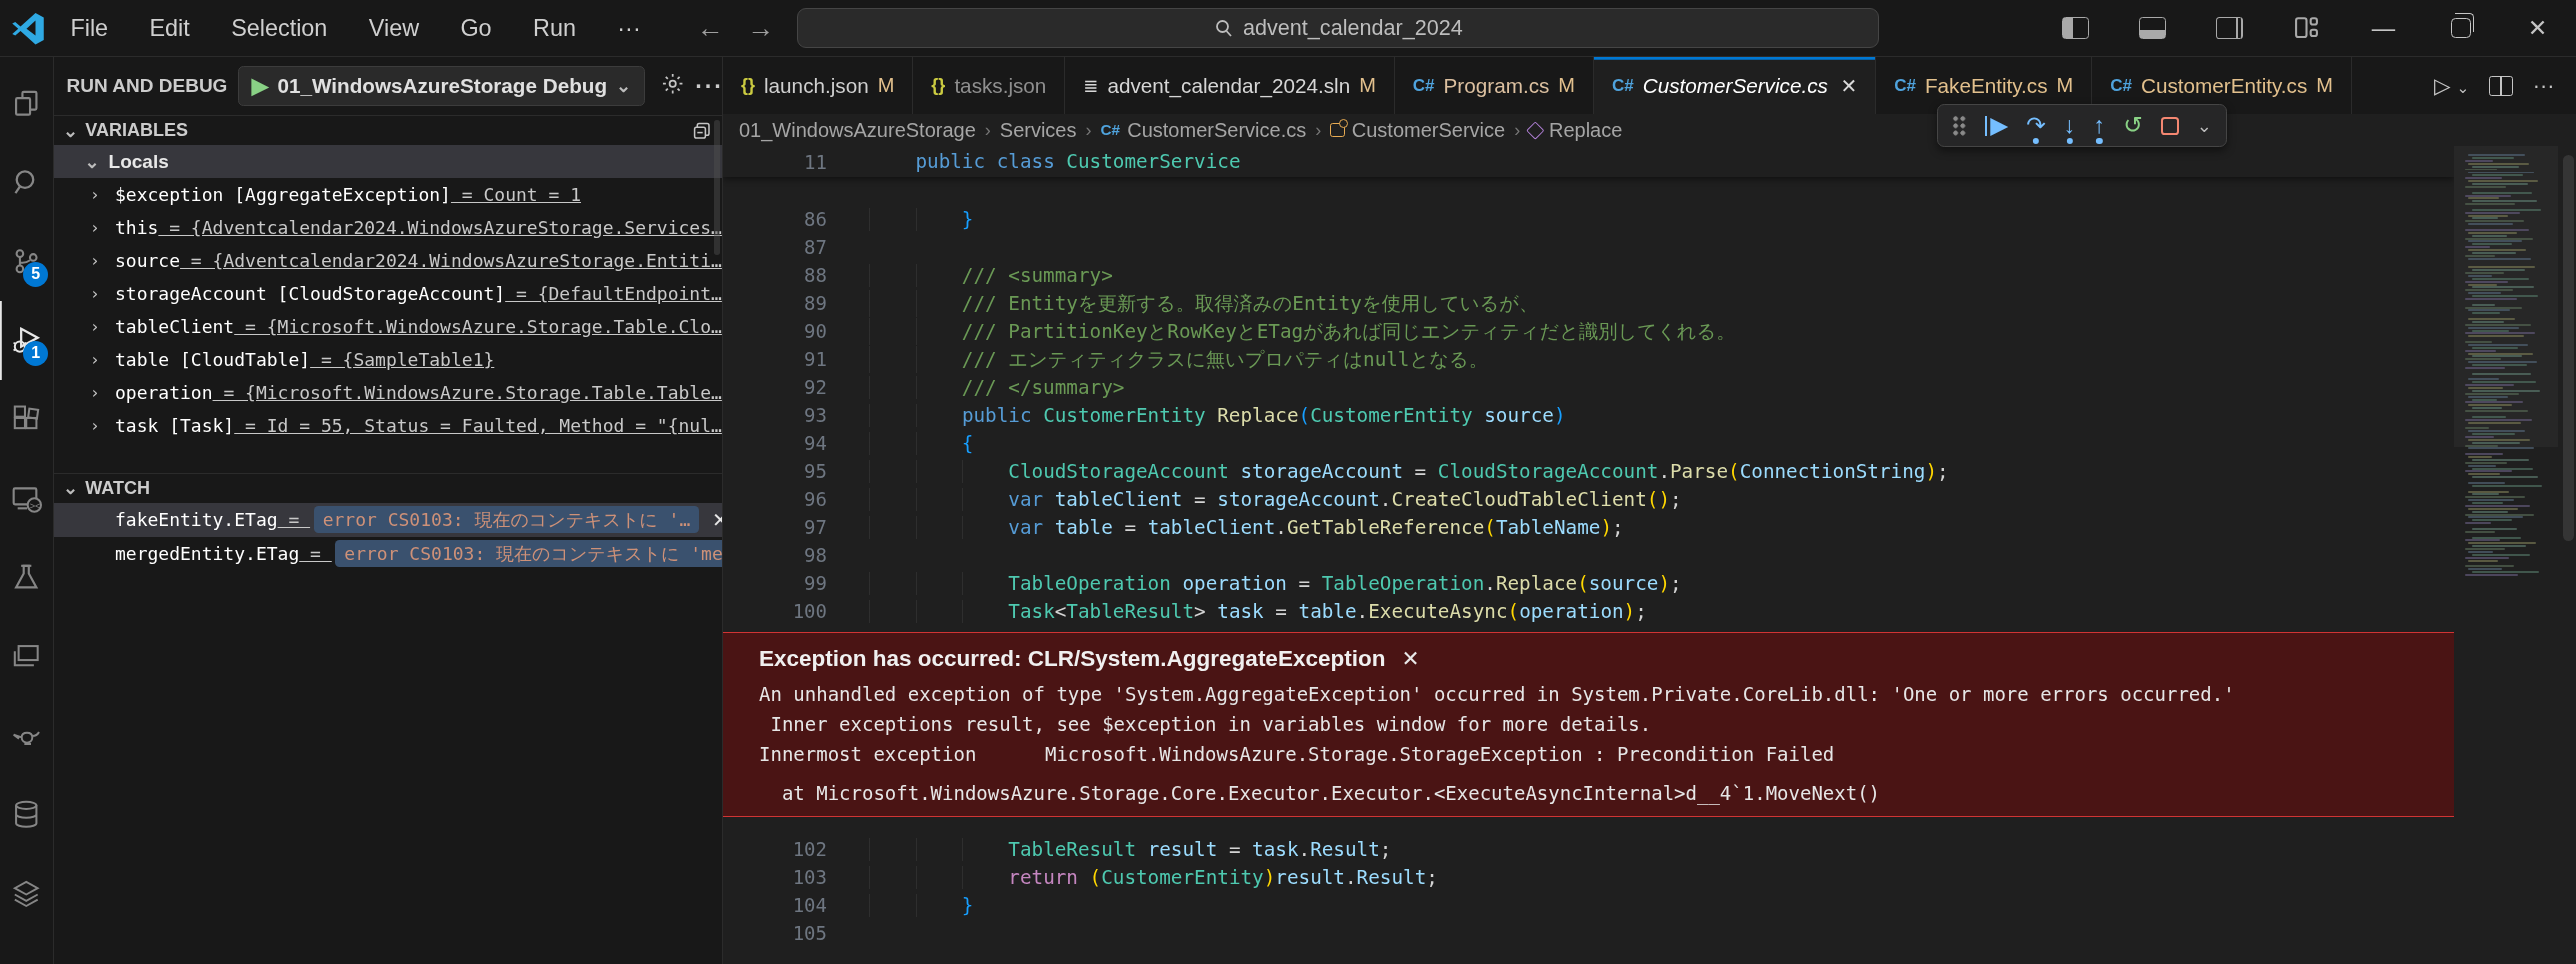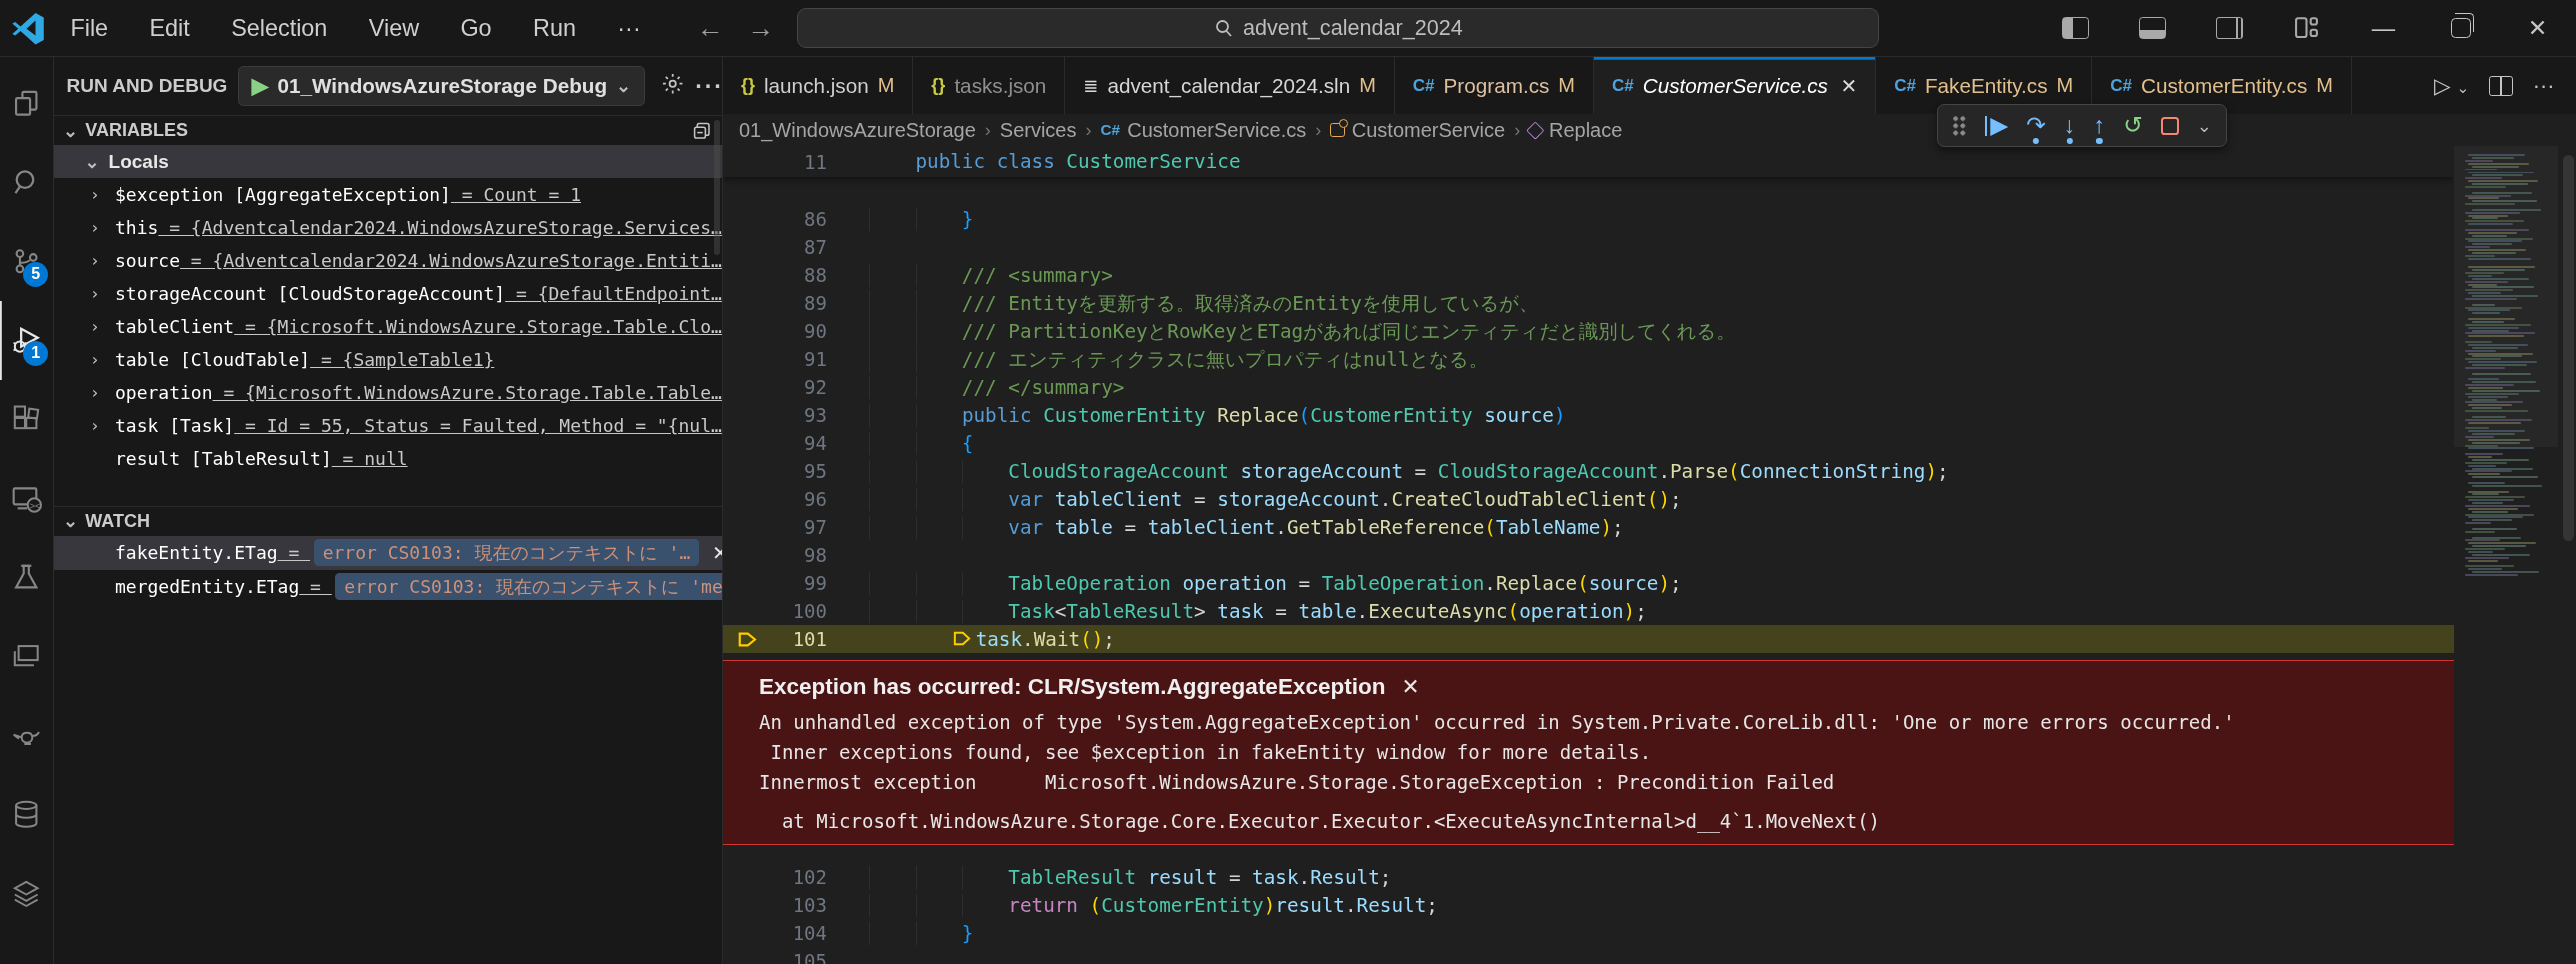--- a/index.html
+++ b/index.html
@@ -321,21 +321,20 @@
     </div>
     <div id="var-rows">
         <div class="var-row"><span class="tw">›</span><span class="var-name">$exception [AggregateException]</span><span class="var-val"> = Count = 1</span></div>
         <div class="var-row"><span class="tw">›</span><span class="var-name">this</span><span class="var-val"> = {Adventcalendar2024.WindowsAzureStorage.Services…</span></div>
         <div class="var-row"><span class="tw">›</span><span class="var-name">source</span><span class="var-val"> = {Adventcalendar2024.WindowsAzureStorage.Entiti…</span></div>
         <div class="var-row"><span class="tw">›</span><span class="var-name">storageAccount [CloudStorageAccount]</span><span class="var-val"> = {DefaultEndpoint…</span></div>
         <div class="var-row"><span class="tw">›</span><span class="var-name">tableClient</span><span class="var-val"> = {Microsoft.WindowsAzure.Storage.Table.Clo…</span></div>
         <div class="var-row"><span class="tw">›</span><span class="var-name">table [CloudTable]</span><span class="var-val"> = {SampleTable1}</span></div>
         <div class="var-row"><span class="tw">›</span><span class="var-name">operation</span><span class="var-val"> = {Microsoft.WindowsAzure.Storage.Table.Table…</span></div>
         <div class="var-row"><span class="tw">›</span><span class="var-name">task [Task]</span><span class="var-val"> = Id = 55, Status = Faulted, Method = "{nul…</span></div>
-        <div class="var-row"><span class="tw"></span><span class="var-name">result [TableResult]</span><span class="var-val"> = null</span></div>
       </div>
 
     <div class="watch-wrap">
       <div class="sect-header">
         <span class="chev">⌄</span>
         <span>WATCH</span>
       </div>
       <div id="watch-rows">
           <div class="watch-row selected"><span class="var-name">fakeEntity.ETag</span><span class="var-val"> = </span><span class="err-chip">error CS0103: 現在のコンテキストに '…</span><span class="watch-close">✕</span></div>
           <div class="watch-row"><span class="var-name">mergedEntity.ETag</span><span class="var-val"> = </span><span class="err-chip">error CS0103: 現在のコンテキストに 'me…</span></div>
@@ -486,36 +485,27 @@
               <span class="lc"></span>
             </div>
             <div class="cl g3">
               <span class="ln">99</span>
               <span class="lc"><span class="tok-tx">            </span><span class="tok-ty">TableOperation </span><span class="tok-vr">operation</span><span class="tok-tx"> = </span><span class="tok-ty">TableOperation</span><span class="tok-tx">.</span><span class="tok-fn">Replace</span><span class="tok-bg">(</span><span class="tok-vr">source</span><span class="tok-bg">)</span><span class="tok-tx">;</span></span>
             </div>
             <div class="cl g3">
               <span class="ln">100</span>
               <span class="lc"><span class="tok-tx">            </span><span class="tok-ty">Task</span><span class="tok-tx">&lt;</span><span class="tok-ty">TableResult</span><span class="tok-tx">&gt; </span><span class="tok-vr">task</span><span class="tok-tx"> = </span><span class="tok-vr">table</span><span class="tok-tx">.</span><span class="tok-fn">ExecuteAsync</span><span class="tok-bg">(</span><span class="tok-vr">operation</span><span class="tok-bg">)</span><span class="tok-tx">;</span></span>
             </div>
-            <div class="cl cur">
-              <svg class="cur-arrow" width="21.6" height="17" viewBox="0 0 22 19">
-                <path d="M2 3 h9 l8 6.5 -8 6.5 H2 Z" fill="none" stroke="#ffcc00" stroke-width="2.4"></path>
-              </svg>
-              <span class="ln">101</span>
-              <span class="lc">       <svg class="inline-ptr" width="20" height="17" viewBox="0 0 22 19">
-                  <path d="M3 3 h9 l7 6.5 -7 6.5 H3 Z" fill="none" stroke="#ffcc00" stroke-width="2.2"></path>
-                </svg><span class="tok-vr">task</span><span class="tok-tx">.</span><span class="tok-fn">Wait</span><span class="tok-bg">()</span><span class="tok-tx">;</span></span>
-            </div>
             <div class="exc">
               <div class="exc-title-row">
                 <span class="exc-title">Exception has occurred: CLR/System.AggregateException</span>
                 <span class="exc-x">✕</span>
               </div>
               <div class="exc-line">An unhandled exception of type 'System.AggregateException' occurred in System.Private.CoreLib.dll: 'One or more errors occurred.'</div>
-              <div class="exc-line"> Inner exceptions found, see $exception in fakeEntity window for more details.</div>
+              <div class="exc-line"> Inner exceptions result, see $exception in variables window for more details.</div>
               <div class="exc-line">Innermost exception      Microsoft.WindowsAzure.Storage.StorageException : Precondition Failed</div>
               <div class="exc-line stack">  at Microsoft.WindowsAzure.Storage.Core.Executor.Executor.&lt;ExecuteAsyncInternal&gt;d__4`1.MoveNext()</div>
             </div>
             <div class="cl g3">
               <span class="ln">102</span>
               <span class="lc"><span class="tok-tx">            </span><span class="tok-ty">TableResult </span><span class="tok-vr">result</span><span class="tok-tx"> = </span><span class="tok-vr">task</span><span class="tok-tx">.</span><span class="tok-vr">Result</span><span class="tok-tx">;</span></span>
             </div>
             <div class="cl g3">
               <span class="ln">103</span>
               <span class="lc"><span class="tok-tx">            </span><span class="tok-ctrl">return </span><span class="tok-bg">(</span><span class="tok-ty">CustomerEntity</span><span class="tok-bg">)</span><span class="tok-vr">result</span><span class="tok-tx">.</span><span class="tok-vr">Result</span><span class="tok-tx">;</span></span>

